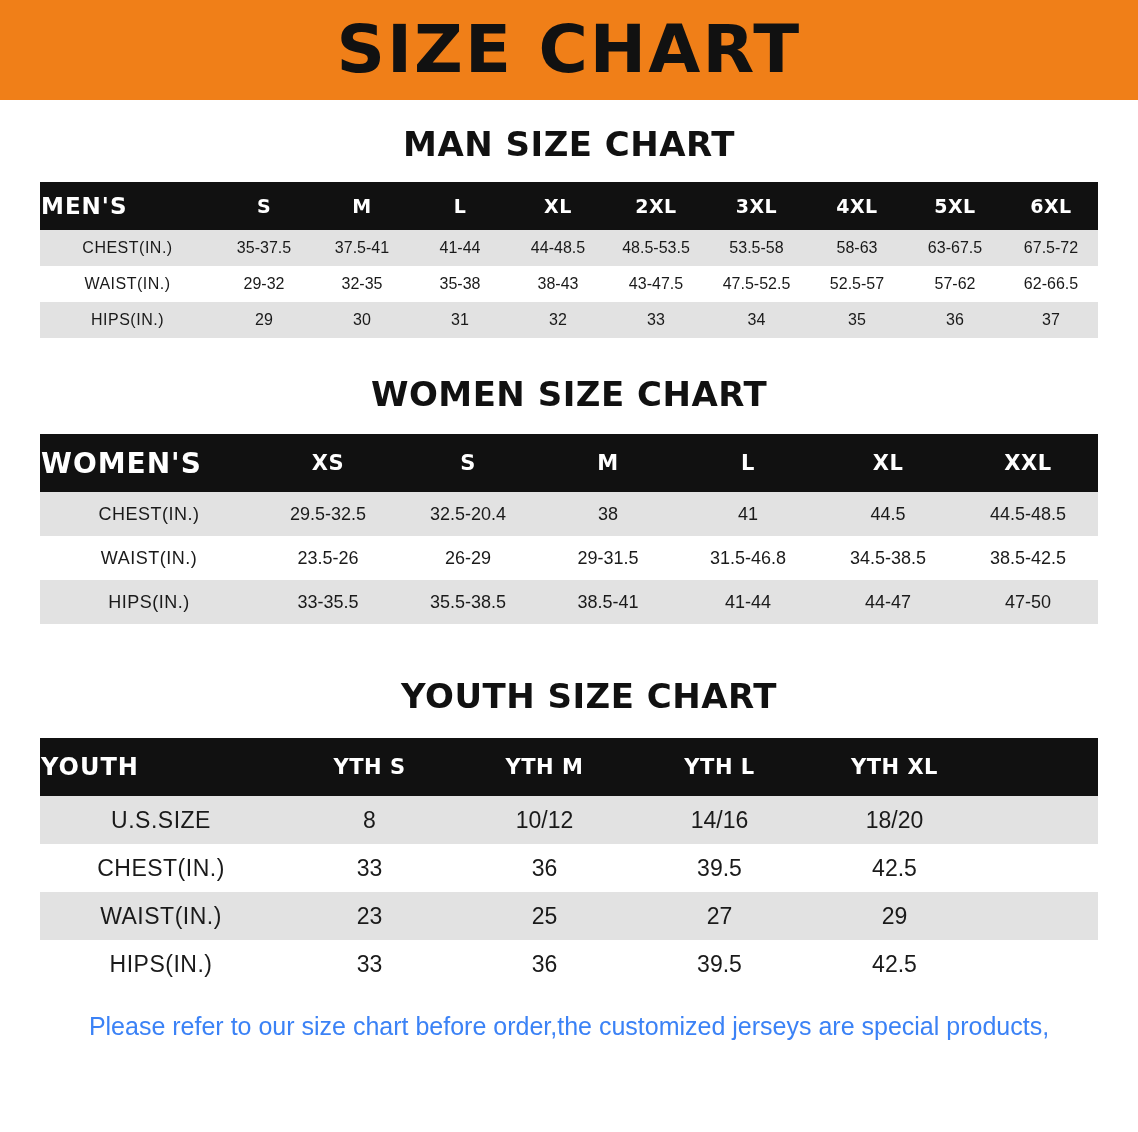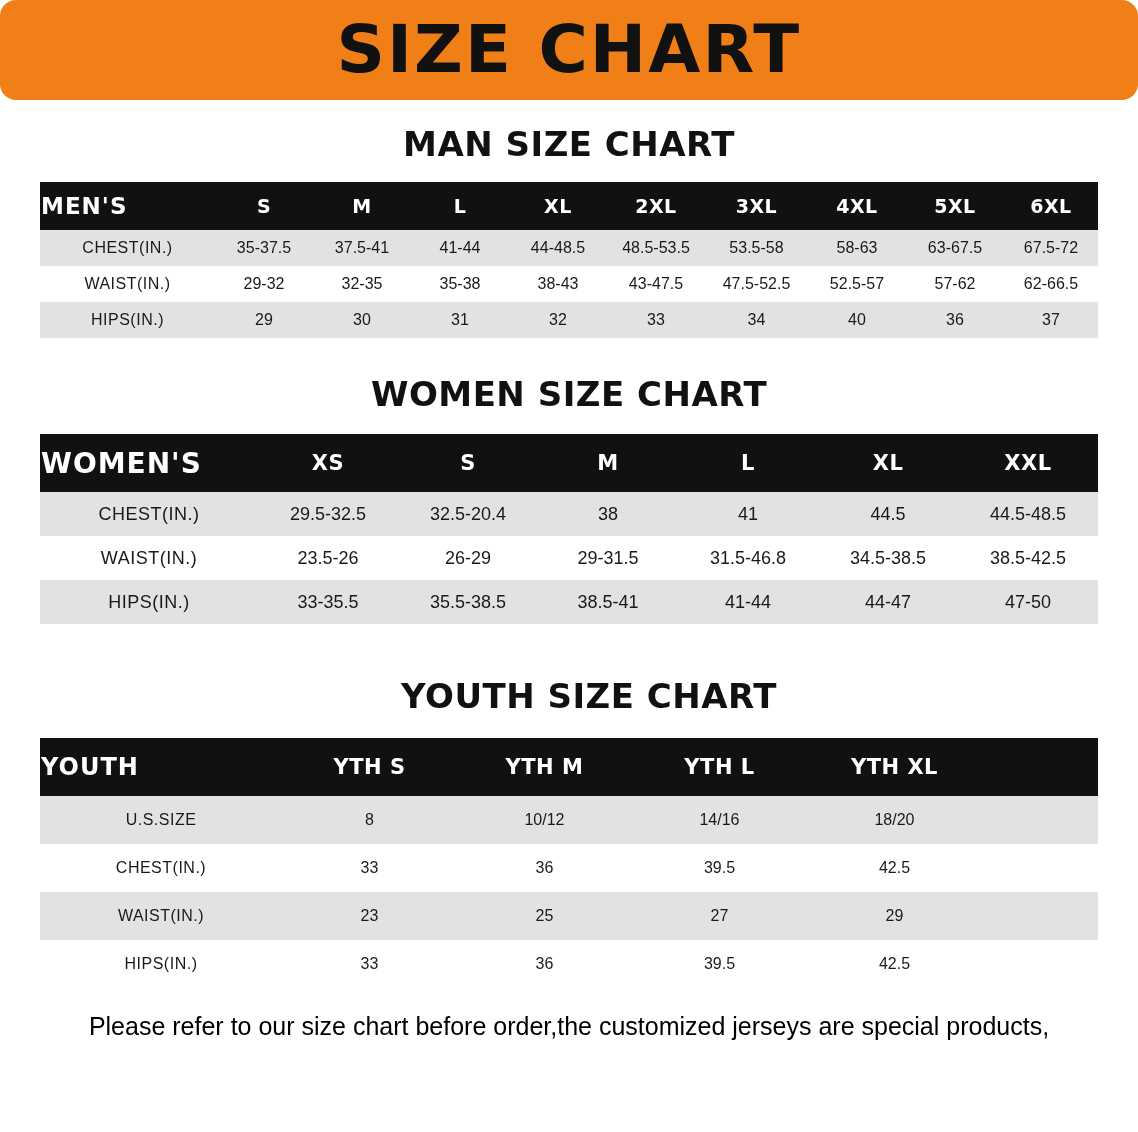--- a/index.html
+++ b/index.html
@@ -22,21 +22,20 @@
   }
 
   
   .banner {
     width: 100%;
     height: 100px;
     background: #f07f18;
     display: flex;
     align-items: center;
     justify-content: center;
-    border-radius: 16px;
   }
   .banner-title {
     font-family: "DejaVu Sans", sans-serif;
     font-weight: bold;
     font-size: 66px;
     letter-spacing: 2px;
     color: #111111;
     line-height: 1;
     transform: scaleX(1.02);
   }
@@ -99,26 +98,26 @@
   #men-table tbody td { font-size: 16px; }
 
   
   #women-table thead th { height: 56px; font-size: 21px; }
   #women-table thead th.rowhead { font-size: 28px; }
   #women-table tbody td { height: 42px; font-size: 18px; }
 
   
   #youth-table thead th { height: 56px; font-size: 21px; }
   #youth-table thead th.rowhead { font-size: 24px; }
-  #youth-table tbody td { height: 46px; font-size: 16px; margin-top: 35px; }
+  #youth-table tbody td { height: 46px; font-size: 23px; margin-top: 35px; }
 
   
   .note {
     margin: 22px 34px 0 34px;
-    color: #000000;
+    color: #3b82f6;
     font-family: "Liberation Sans", sans-serif;
     font-size: 25px;
     line-height: 1.35;
     text-align: center;
   }
   .note div { white-space: nowrap; }
 </style>
 </head>
 <body>
 
@@ -183,21 +182,21 @@
           <td>62-66.5</td>
         </tr>
         <tr class="shade">
           <td class="rowhead">HIPS(IN.)</td>
           <td>29</td>
           <td>30</td>
           <td>31</td>
           <td>32</td>
           <td>33</td>
           <td>34</td>
-          <td>40</td>
+          <td>35</td>
           <td>36</td>
           <td>37</td>
         </tr>
       </tbody>
     </table>
   </div>
 
   <div class="section-title t-women">WOMEN SIZE CHART</div>
   <div class="tbl-wrap">
     <table id="women-table">

